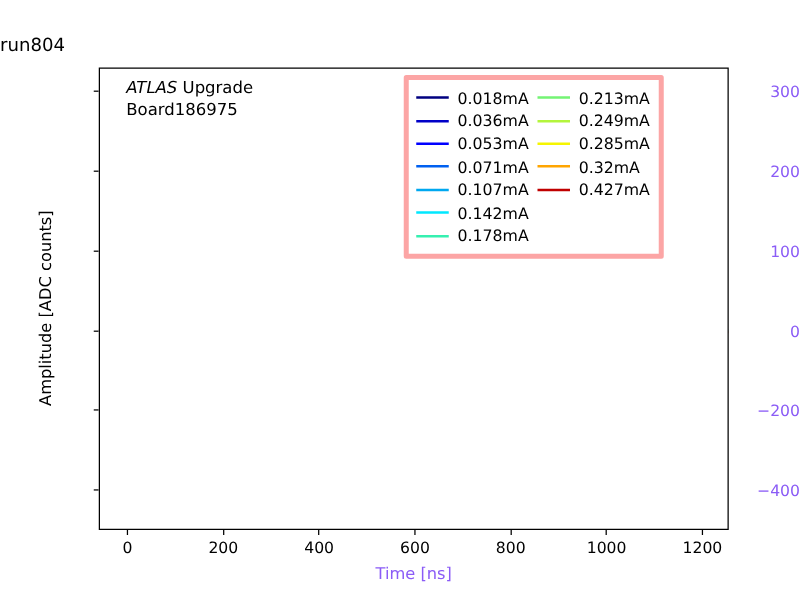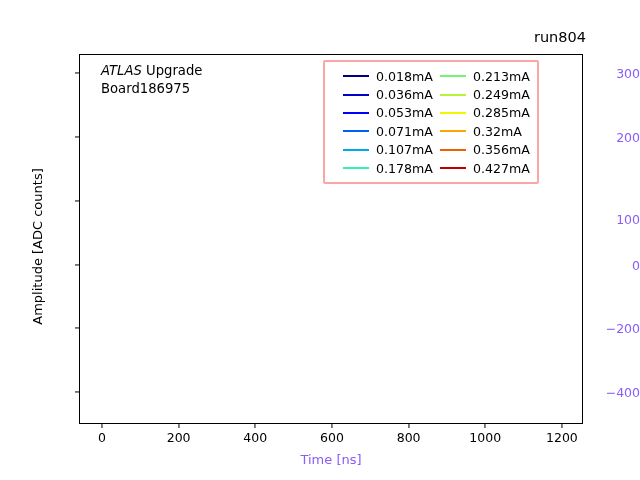--- a/index.html
+++ b/index.html
@@ -1,20 +1,20 @@
 <!DOCTYPE html>
 <html><head>
 <meta charset="utf-8">
 <style>
   html,body{margin:0;padding:0;background:#ffffff;}
   body{width:640px;height:480px;overflow:hidden;
        font-family:"DejaVu Sans","Liberation Sans",sans-serif;color:#000;}
   #figure{position:relative;width:640px;height:480px;background:#fff;}
 
-  #plot-title{position:absolute;left:0;top:29px;width:586px;text-align:right;
+  #plot-title{position:absolute;left:0;top:29px;width:586px;text-align:left;
               font-size:14.5px;color:#000;}
 
   #axes-frame{position:absolute;left:79px;top:54px;width:504px;height:370px;
               border:1.1px solid #000;box-sizing:border-box;background:#fff;}
 
   #plot-clip{position:absolute;left:79px;top:54px;width:504px;height:370px;
              overflow:hidden;}
   #plot-clip svg{display:block;}
 
   .ytick-label{position:absolute;right:0;transform:translateY(-50%);
@@ -28,23 +28,23 @@
 
   #xlabel{position:absolute;left:79px;top:452px;width:504px;text-align:center;
           font-size:13px;color:#8b5cf6;}
   #ylabel{position:absolute;left:-83px;top:239px;width:240px;text-align:center;
           font-size:13px;color:#000;transform:rotate(-90deg);transform-origin:center;}
 
   #annotation{position:absolute;left:101px;top:62px;font-size:13.2px;
               line-height:1.35;color:#000;white-space:nowrap;z-index:5;}
   #annotation .atlas{font-style:italic;}
 
-  #legend{position:absolute;left:323px;top:60px;border:2px solid #fca5a5;
+  #legend{position:absolute;left:323px;top:60px;border:4px solid #fca5a5;
           background:rgba(255,255,255,0.88);border-radius:2px;
-          padding:5px 7px 5px 18px;z-index:6;}
+          padding:5px 7px 5px 6px;z-index:6;}
   #legend .cols{display:flex;gap:7px;}
   #legend .col{display:flex;flex-direction:column;}
   .legend-entry{display:flex;align-items:center;height:18.4px;}
   .legend-swatch{width:26px;height:0;border-top-width:2.2px;border-top-style:solid;
                  margin-right:7px;}
   .legend-text{font-size:12.6px;color:#000;white-space:nowrap;}
 </style>
 </head>
 <body>
 
@@ -53,21 +53,21 @@
   <div id="plot-title">run804</div>
 
   <div id="ylabel">Amplitude [ADC counts]</div>
   <div id="xlabel">Time [ns]</div>
 
   <div id="yticks-host">
       <div class="ytick-label" style="top: 73.1379px;">300</div>
       <div class="ytick-mark" style="top: 73.1379px; left: 75px;"></div>
       <div class="ytick-label" style="top: 136.931px;">200</div>
       <div class="ytick-mark" style="top: 136.931px; left: 75px;"></div>
-      <div class="ytick-label" style="top: 200.724px; margin-top: 18px;">100</div>
+      <div class="ytick-label" style="top: 200.724px;">100</div>
       <div class="ytick-mark" style="top: 200.724px; left: 75px;"></div>
       <div class="ytick-label" style="top: 264.517px;">0</div>
       <div class="ytick-mark" style="top: 264.517px; left: 75px;"></div>
       <div class="ytick-label" style="top: 328.31px;">−200</div>
       <div class="ytick-mark" style="top: 328.31px; left: 75px;"></div>
       <div class="ytick-label" style="top: 392.103px;">−400</div>
       <div class="ytick-mark" style="top: 392.103px; left: 75px;"></div>
     </div>
   <div id="xticks-host">
       <div class="xtick-label" style="left: 101.996px;">0</div>
@@ -189,44 +189,44 @@
           </div>
           <div class="legend-entry">
             <span class="legend-swatch" style="border-top-color: rgb(0, 96, 240);"></span>
             <span class="legend-text">0.071mA</span>
           </div>
           <div class="legend-entry">
             <span class="legend-swatch" style="border-top-color: rgb(0, 168, 240);"></span>
             <span class="legend-text">0.107mA</span>
           </div>
           <div class="legend-entry">
+            <span class="legend-swatch" style="border-top-color: rgb(0, 232, 255);"></span>
+            <span class="legend-text">0.142mA</span>
+          </div>
+          <div class="legend-entry">
             <span class="legend-swatch" style="border-top-color: rgb(53, 240, 176);"></span>
             <span class="legend-text">0.178mA</span>
           </div>
         </div>
       <div class="col" id="legend-col-2">
           <div class="legend-entry">
             <span class="legend-swatch" style="border-top-color: rgb(116, 244, 116);"></span>
             <span class="legend-text">0.213mA</span>
           </div>
           <div class="legend-entry">
             <span class="legend-swatch" style="border-top-color: rgb(180, 245, 60);"></span>
             <span class="legend-text">0.249mA</span>
           </div>
           <div class="legend-entry">
             <span class="legend-swatch" style="border-top-color: rgb(245, 245, 0);"></span>
             <span class="legend-text">0.285mA</span>
           </div>
           <div class="legend-entry">
             <span class="legend-swatch" style="border-top-color: rgb(255, 165, 0);"></span>
             <span class="legend-text">0.32mA</span>
-          </div>
-          <div class="legend-entry">
-            <span class="legend-swatch" style="border-top-color: rgb(240, 96, 0);"></span>
-            <span class="legend-text">0.356mA</span>
           </div>
           <div class="legend-entry">
             <span class="legend-swatch" style="border-top-color: rgb(192, 0, 0);"></span>
             <span class="legend-text">0.427mA</span>
           </div>
         </div>
     </div>
   </div>
 
 </div>

